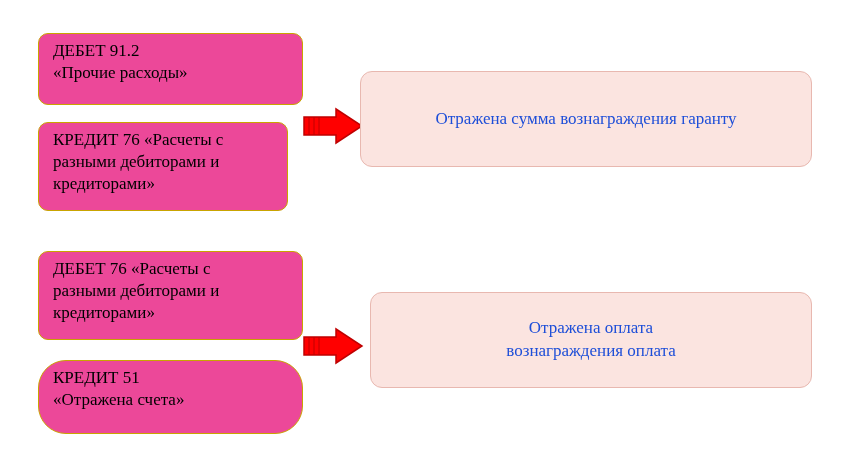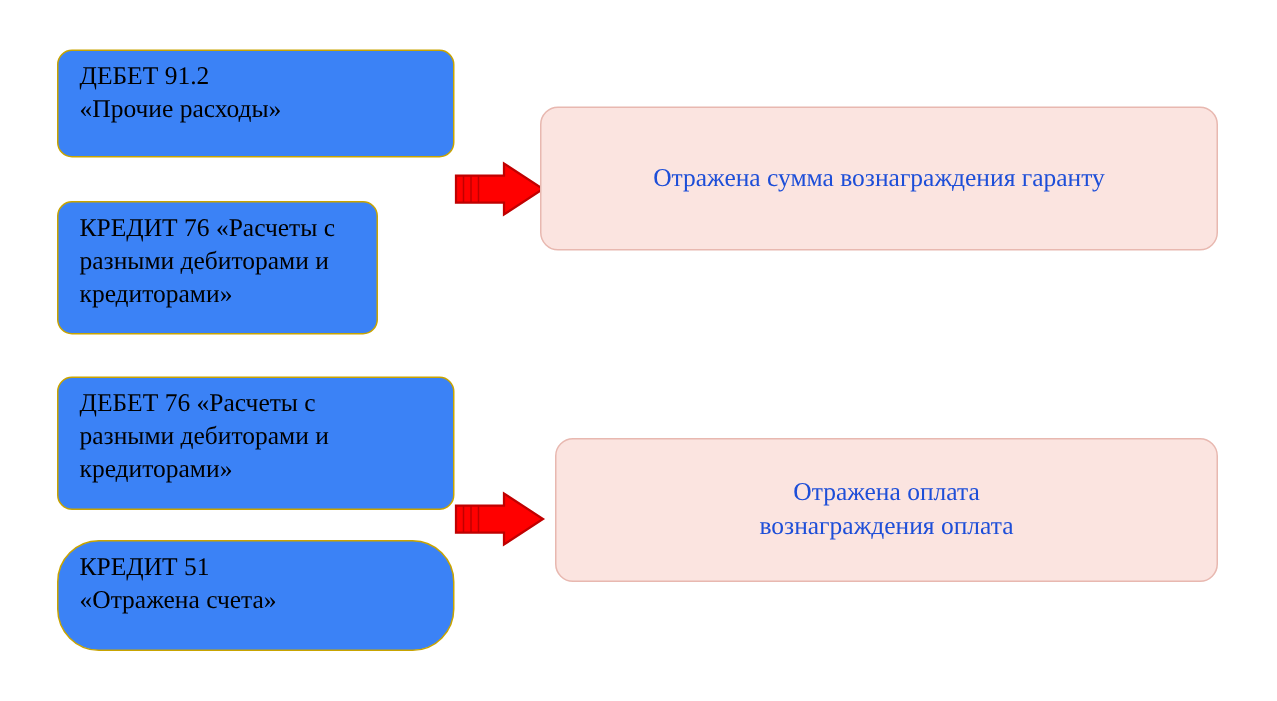--- a/index.html
+++ b/index.html
@@ -15,21 +15,21 @@
     overflow: hidden;
   }
   .canvas {
     position: absolute;
     left: 0; top: 0;
     width: 851px;
     height: 467px;
   }
   .yellow-box {
     position: absolute;
-    background: #3b82f6;
+    background: #ec4899;
     border: 1px solid #c9a400;
     border-radius: 10px;
     box-sizing: border-box;
     padding: 6px 10px 6px 14px;
     font-size: 17px;
     line-height: 1.28;
     color: #000000;
     text-align: left;
   }
   .pink-box {
@@ -61,21 +61,21 @@
 </head>
 <body>
 
 <div class="canvas">
 
   <div class="yellow-box" style="left:38px; top:33px; width:265px; height:72px;">
     <div>ДЕБЕТ 91.2</div>
     <div>«Прочие расходы»</div>
   </div>
 
-  <div class="yellow-box" style="left:38px; top:134px; width:214px; height:89px;">
+  <div class="yellow-box" style="left:38px; top:122px; width:250px; height:89px;">
     <div>КРЕДИТ 76 «Расчеты с</div>
     <div>разными дебиторами и</div>
     <div>кредиторами»</div>
   </div>
 
   <div class="arrow" style="left:300px; top:105px;">
     <svg width="66" height="42" viewBox="0 0 66 42" xmlns="http://www.w3.org/2000/svg">
       <polygon points="4,12 36,12 36,4 62,21 36,38 36,30 4,30" fill="#ff0000" stroke="#c00000" stroke-width="1.5"></polygon>
       <line x1="9" y1="12" x2="9" y2="30" stroke="#c00000" stroke-width="1"></line>
       <line x1="14" y1="12" x2="14" y2="30" stroke="#c00000" stroke-width="1"></line>

